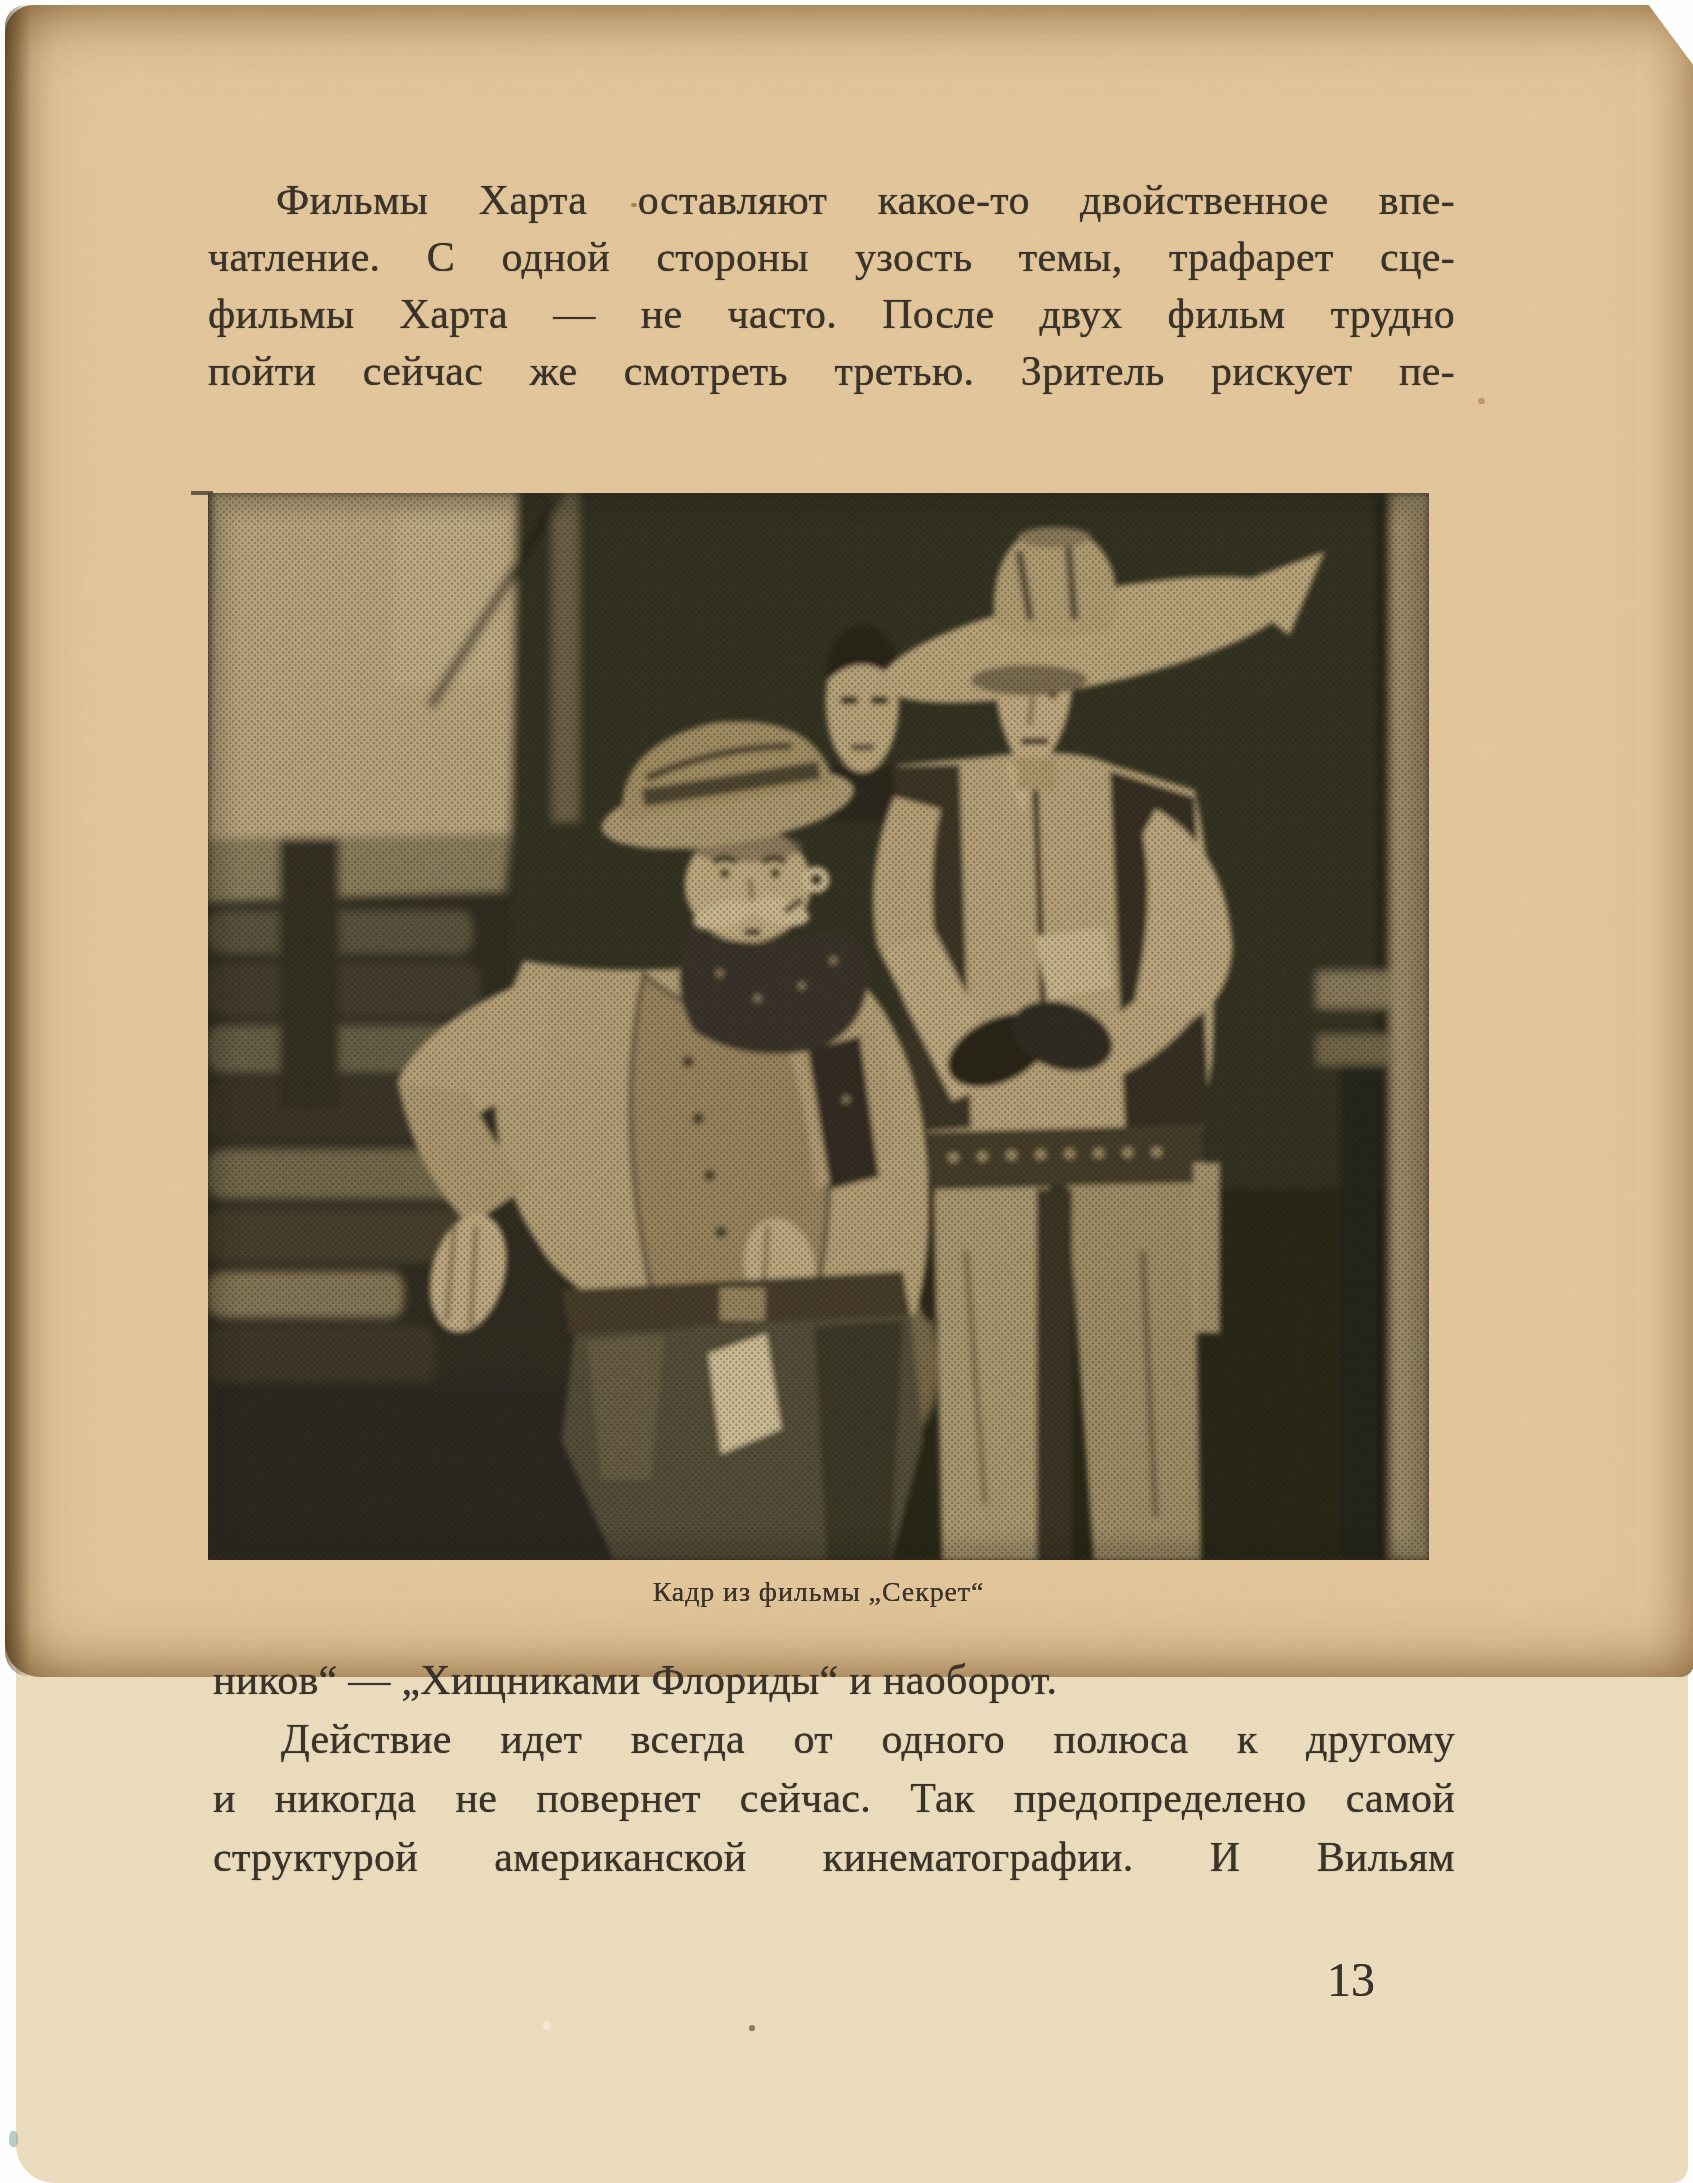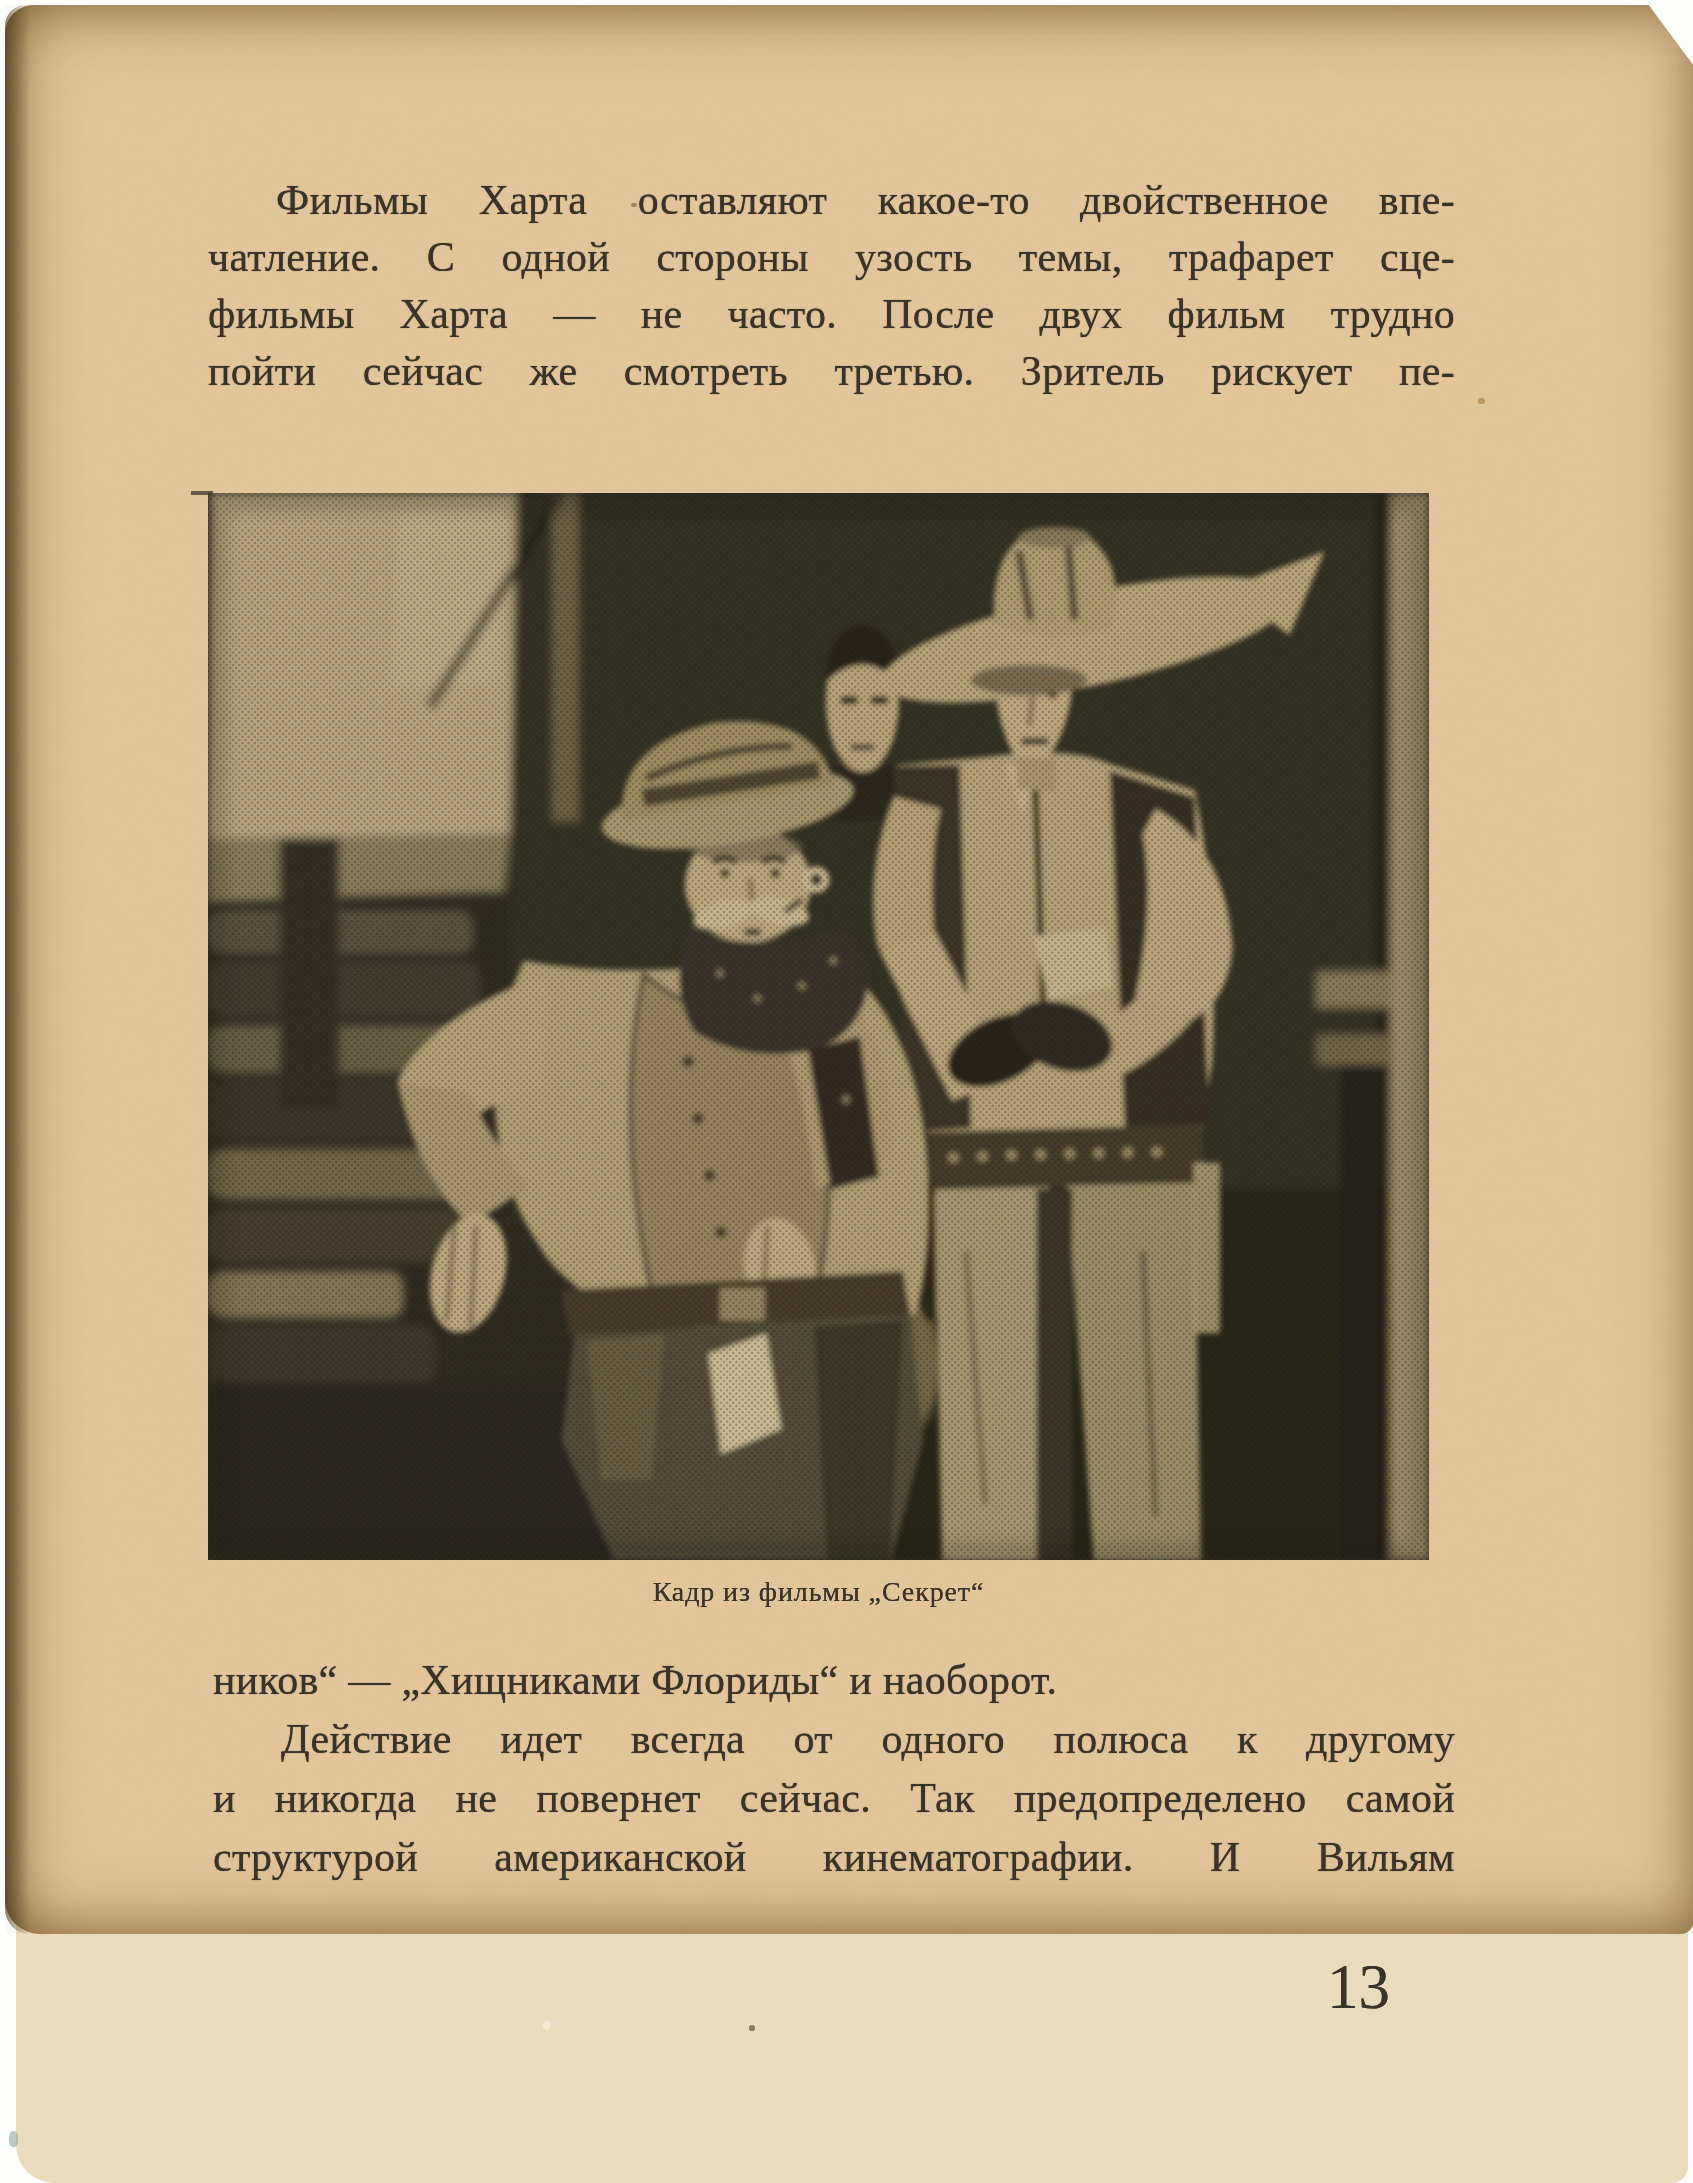--- a/index.html
+++ b/index.html
@@ -2,21 +2,21 @@
 <html style="--paper: #e4c79c; --ink: #39332a; --photo_dark: #2e2b20; --photo_light: #c6b185;font-size:10px"><head>
 <meta charset="utf-8">
 <style>
   html,body{margin:0;padding:0;background:#f6f4ef;}
   .scan{position:relative;width:1694px;height:2183px;background:#fdfdfb;overflow:hidden;
         font-family:"Liberation Serif","DejaVu Serif",serif;}
   
   .under-page{position:absolute;left:16.4px;top:25px;width:1672px;height:2158px;
               background:#e9dbbc;border-radius:32px 8.8px 16.4px 38px;}
   
-  .page{position:absolute;left:5px;top:5px;width:1689px;height:1929px;
+  .page{position:absolute;left:5px;top:5px;width:1689px;height:1672px;
         background:var(--paper,#e4c79c);
         border-radius:29px 6.3px 14px 35px;
         box-shadow:
           inset 0 0 88px rgba(120,85,40,.25),
           inset 26.5px 0 57px -19px rgba(90,60,22,.55),
           inset -17.7px 0 51px -21.5px rgba(125,88,40,.38),
           inset 0 28px 63px -26.5px rgba(115,78,32,.45),
           inset 0 -28px 63px -26.5px rgba(115,78,32,.40);}
   .bind-shade{position:absolute;left:0;top:0;bottom:0;width:25px;
               background:linear-gradient(90deg,rgba(55,35,10,.55),rgba(55,35,10,0));
@@ -37,21 +37,21 @@
 
   
   .photo-tick{position:absolute;left:186px;top:486px;width:21.5px;height:3.8px;
               background:#3a352b;opacity:.75;}
   .photo{position:absolute;left:203px;top:488px;width:1221px;height:1067px;margin:0;}
   .photo svg{display:block;width:100%;height:100%;}
   .caption{position:absolute;left:203px;top:1571px;width:1221px;text-align:center;
            color:var(--ink,#39332a);font-size:28px;font-weight:normal;letter-spacing:0.9px;
            text-shadow:0 0 0.6px currentColor;}
   .page-number{position:absolute;left:1322px;top:1951px;color:var(--ink,#39332a);
-               font-size:63px;line-height:1;text-shadow:0 0 0.6px currentColor;}
+               font-size:48px;line-height:1;text-shadow:0 0 0.6px currentColor;}
 
   
   .speck{position:absolute;border-radius:50%;}
   .sp1{left:626px;top:198px;width:5.7px;height:4.4px;background:#6b4c22;opacity:.55;}
   .sp2{left:1473px;top:393px;width:7px;height:5.7px;background:#a3672c;opacity:.5;}
   .sp3{left:538px;top:2016px;width:7.6px;height:8.8px;background:#f4ead6;opacity:.9;}
   .sp4{left:744px;top:2020px;width:5.7px;height:5.7px;background:#4a3c22;opacity:.6;}
   .sp5{left:3.8px;top:2126px;width:8.8px;height:16.4px;background:#7fa39b;opacity:.55;border-radius:40%;}
   .sp6{left:1037px;top:671px;width:6.3px;height:5px;background:#8a5c26;opacity:.35;}
 </style>

